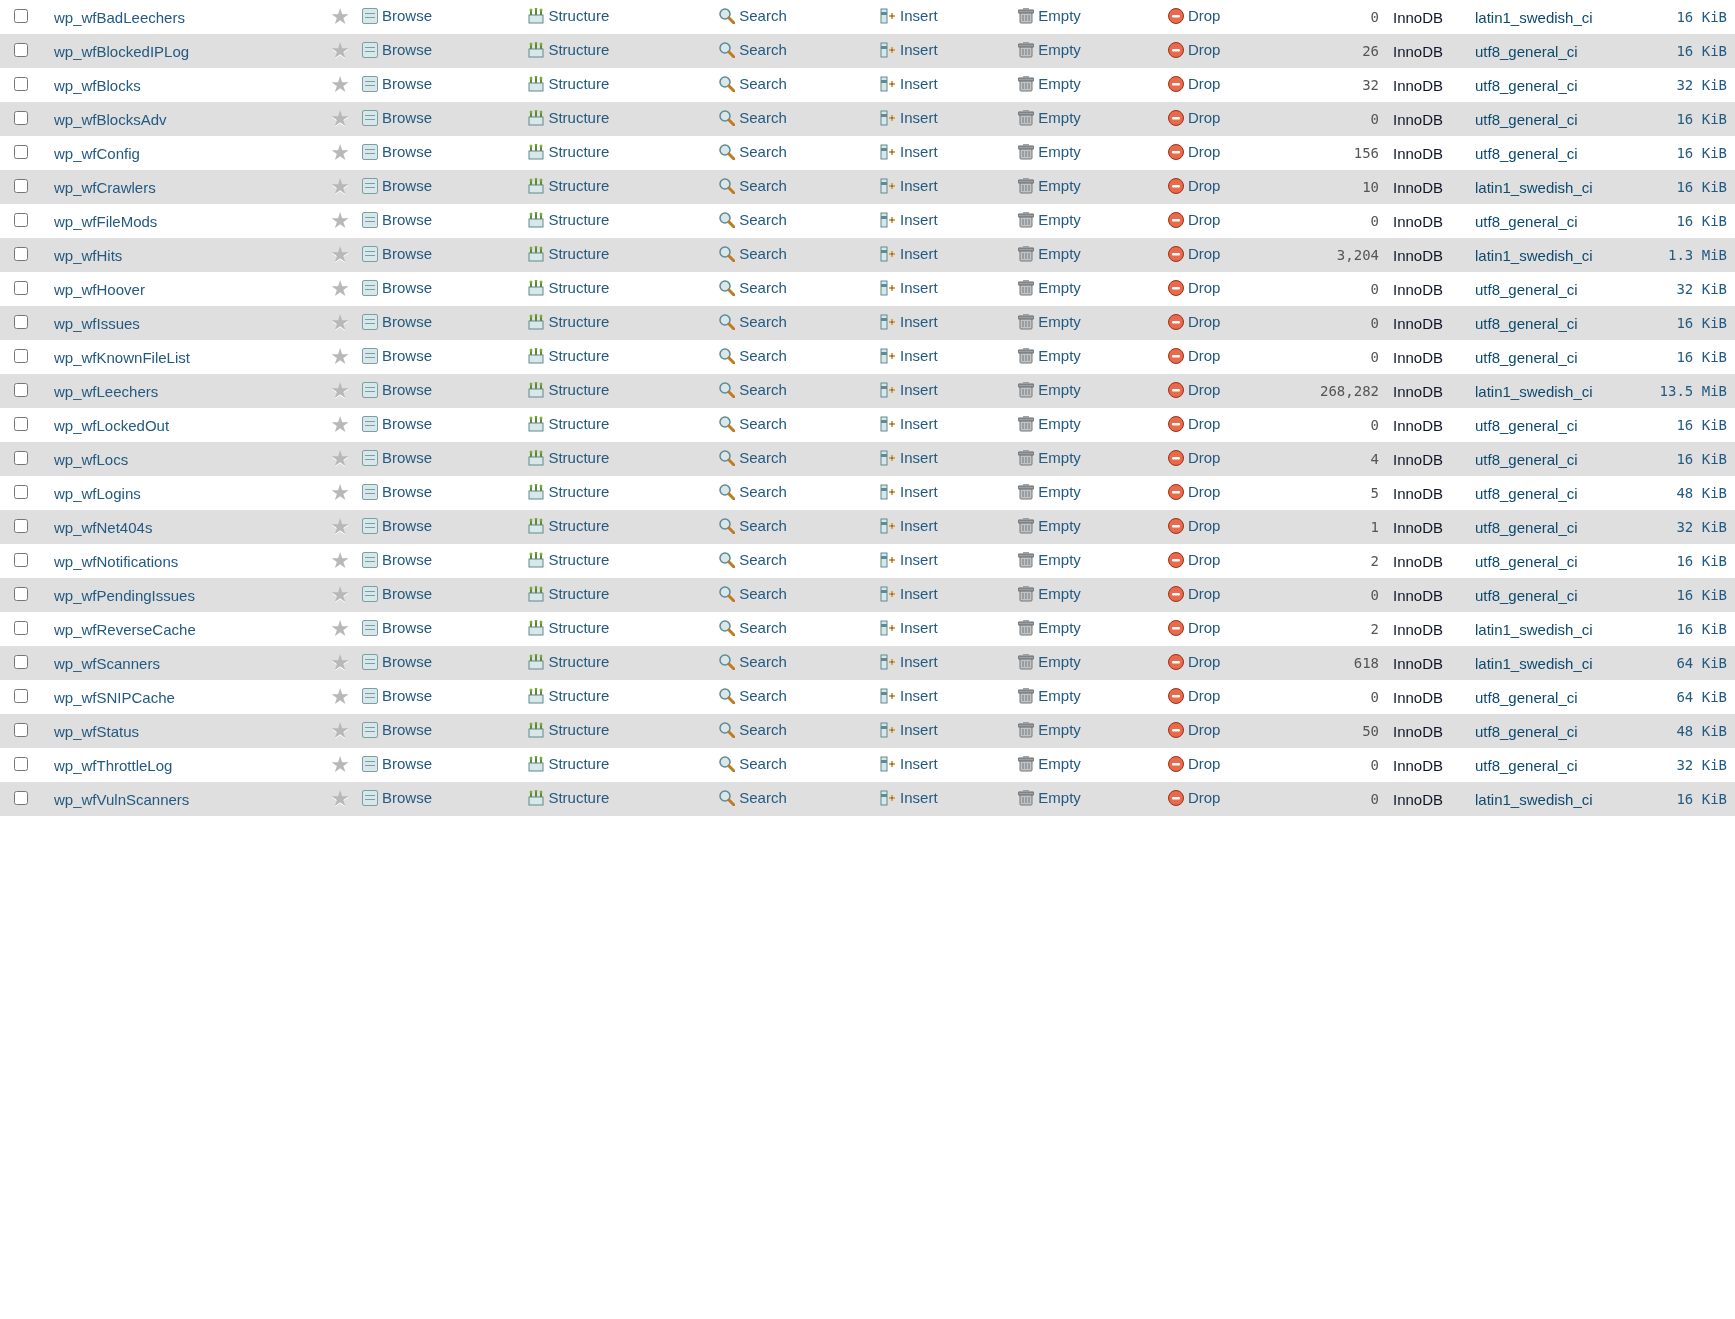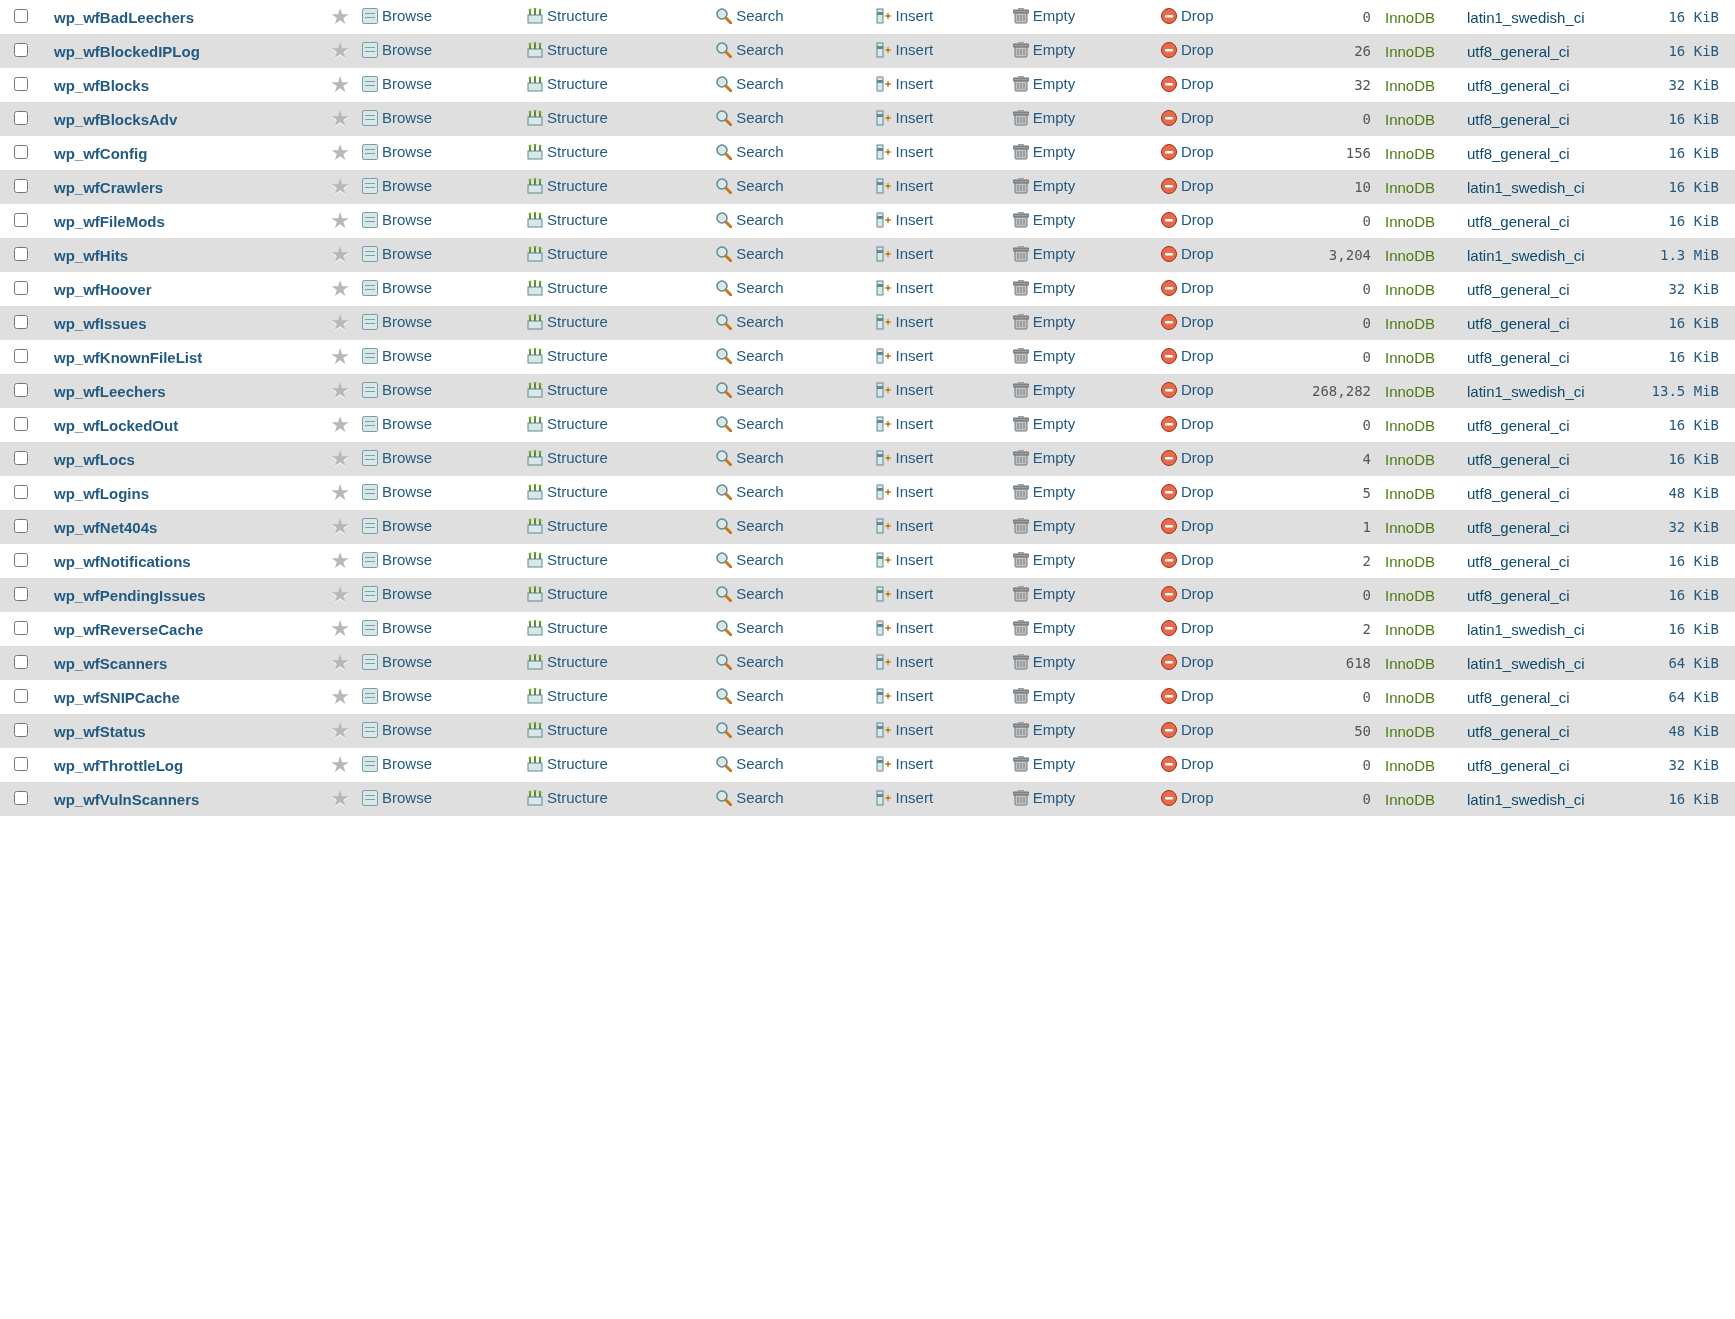--- a/index.html
+++ b/index.html
@@ -3,31 +3,31 @@
 <meta charset="utf-8">
 <style>
 html,body{margin:0;padding:0;font-family:sans-serif;font-size:15px;color:#235a81;background:#fff}
 table{border-collapse:collapse;width:100%}
 tr.odd{background:#fff}
 tr.even{background:#dfdfdf}
 td{padding:6px 6px;vertical-align:middle;white-space:nowrap}
 td.chk{width:28px;padding-left:14px}
 td.chk input{width:14px;height:14px;margin:0}
 td.name{width:260px}
-td.name a{color:#235a81;font-weight:bold;text-decoration:none}
+td.name a{color:#235a81;font-weight:normal;text-decoration:none}
 .icon-td{padding-left:2px;padding-right:2px}
 .star-td{width:28px;text-align:center}
 .star{color:#b8b8b8;font-size:22px;line-height:1;display:inline-block;text-shadow:0 1px 0 #fff;user-select:none}
 .action{display:inline-flex;align-items:center;gap:4px;text-decoration:none;color:#235a81}
 .action span.i{display:inline-block;width:16px;height:16px}
 .label{color:#235a81}
 td.rows{text-align:right;font-family:monospace;font-size:14px;color:#555;padding-right:8px;width:80px}
-td.engine{width:70px;color:#4d7c0f}
+td.engine{width:70px;color:#0f172a}
 td.coll{width:150px;color:#0c4a6e}
-td.size{text-align:right;font-family:monospace;font-size:14px;color:#235a81;width:90px;padding-right:16px}
+td.size{text-align:right;font-family:monospace;font-size:14px;color:#235a81;width:90px;padding-right:8px}
 
 .i-browse{background:linear-gradient(#d8e8ea,#d8e8ea);border:1px solid #7aa0a6;border-radius:2px;box-sizing:border-box;position:relative}
 .i-browse:before,.i-browse:after{content:"";position:absolute;left:2px;right:2px;height:1px;background:#7aa0a6}
 .i-browse:before{top:4px}
 .i-browse:after{top:8px}
 </style>
 </head>
 <body>
 
 <table>

